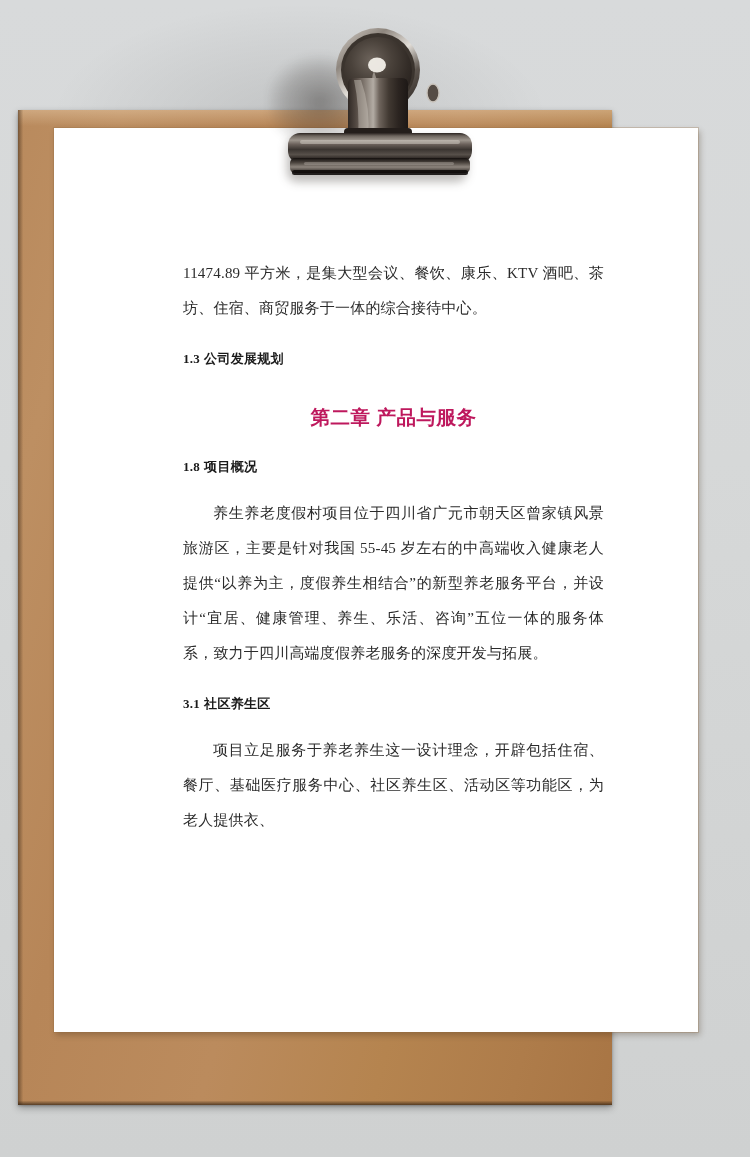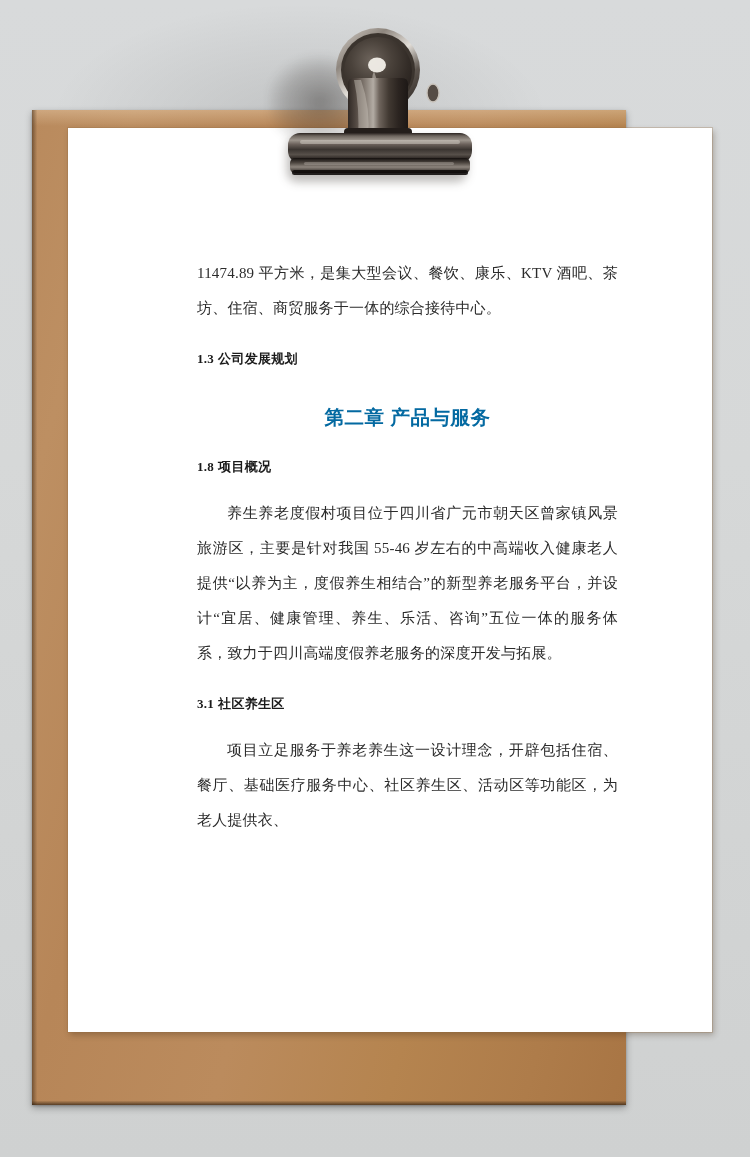--- a/index.html
+++ b/index.html
@@ -30,21 +30,21 @@
     left: 0; top: 0;
     width: 750px; height: 200px;
     background: radial-gradient(ellipse 320px 150px at 300px 120px,
                 rgba(0,0,0,0.10) 0%, rgba(0,0,0,0.045) 45%, rgba(0,0,0,0) 78%);
     pointer-events: none;
   }
 
   
   #board {
     position: absolute;
-    left: 32px;
+    left: 18px;
     top: 110px;
     width: 594px;
     height: 995px;
     background:
       linear-gradient(105deg,
         #b98a5d 0%, #bd8f62 12%, #b78658 30%,
         #bb8b5d 52%, #b5844f 72%, #ae7c4a 88%, #a87544 100%);
     box-shadow:
       0 3px 7px rgba(0,0,0,0.30),
       0 1px 2px rgba(0,0,0,0.22);
@@ -118,21 +118,21 @@
     font-family: "Liberation Serif", "DejaVu Serif", serif;
     font-weight: bold;
   }
 
   h2.chapter-heading {
     margin: 26px 0 14px 0;
     font-family: "Liberation Sans", "DejaVu Sans", sans-serif;
     font-size: 19.5px;
     font-weight: bold;
     line-height: 34px;
-    color: #0369a1;
+    color: #be185d;
     text-align: center;
     letter-spacing: 0.5px;
   }
 
   
   #footer {
     position: absolute;
     left: 36px;
     top: 826px;
     width: 644px;
@@ -199,21 +199,21 @@
         </h3>
 
 
         <h2 class="chapter-heading">第二章  产品与服务</h2>
 
         <h3 class="section-heading">
           <span class="num">1.8</span>
           <span>项目概况</span>
         </h3>
 
-        <p class="body-text indent spaced-top">养生养老度假村项目位于四川省广元市朝天区曾家镇风景旅游区，主要是针对我国 55-46 岁左右的中高端收入健康老人提供“以养为主，度假养生相结合”的新型养老服务平台，并设计“宜居、健康管理、养生、乐活、咨询”五位一体的服务体系，致力于四川高端度假养老服务的深度开发与拓展。</p>
+        <p class="body-text indent spaced-top">养生养老度假村项目位于四川省广元市朝天区曾家镇风景旅游区，主要是针对我国 55-45 岁左右的中高端收入健康老人提供“以养为主，度假养生相结合”的新型养老服务平台，并设计“宜居、健康管理、养生、乐活、咨询”五位一体的服务体系，致力于四川高端度假养老服务的深度开发与拓展。</p>
 
         <h3 class="section-heading">
           <span class="num">3.1</span>
           <span>社区养生区</span>
         </h3>
 
         <p class="body-text indent spaced-top">项目立足服务于养老养生这一设计理念，开辟包括住宿、餐厅、基础医疗服务中心、社区养生区、活动区等功能区，为老人提供衣、</p>
 
       </div>
 

